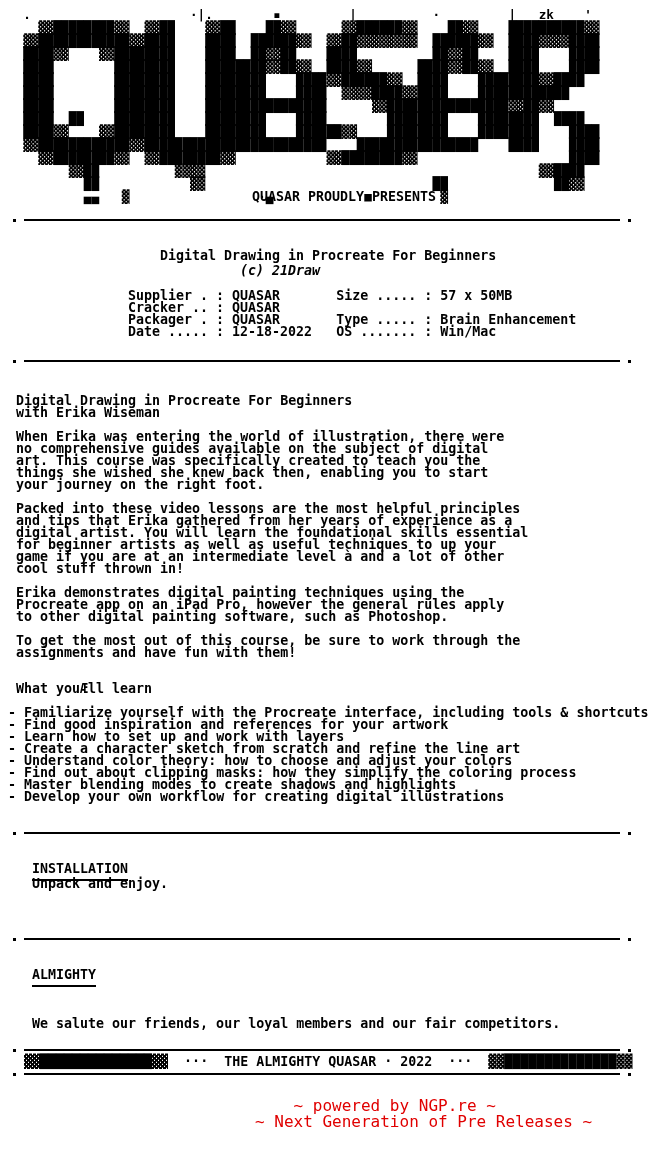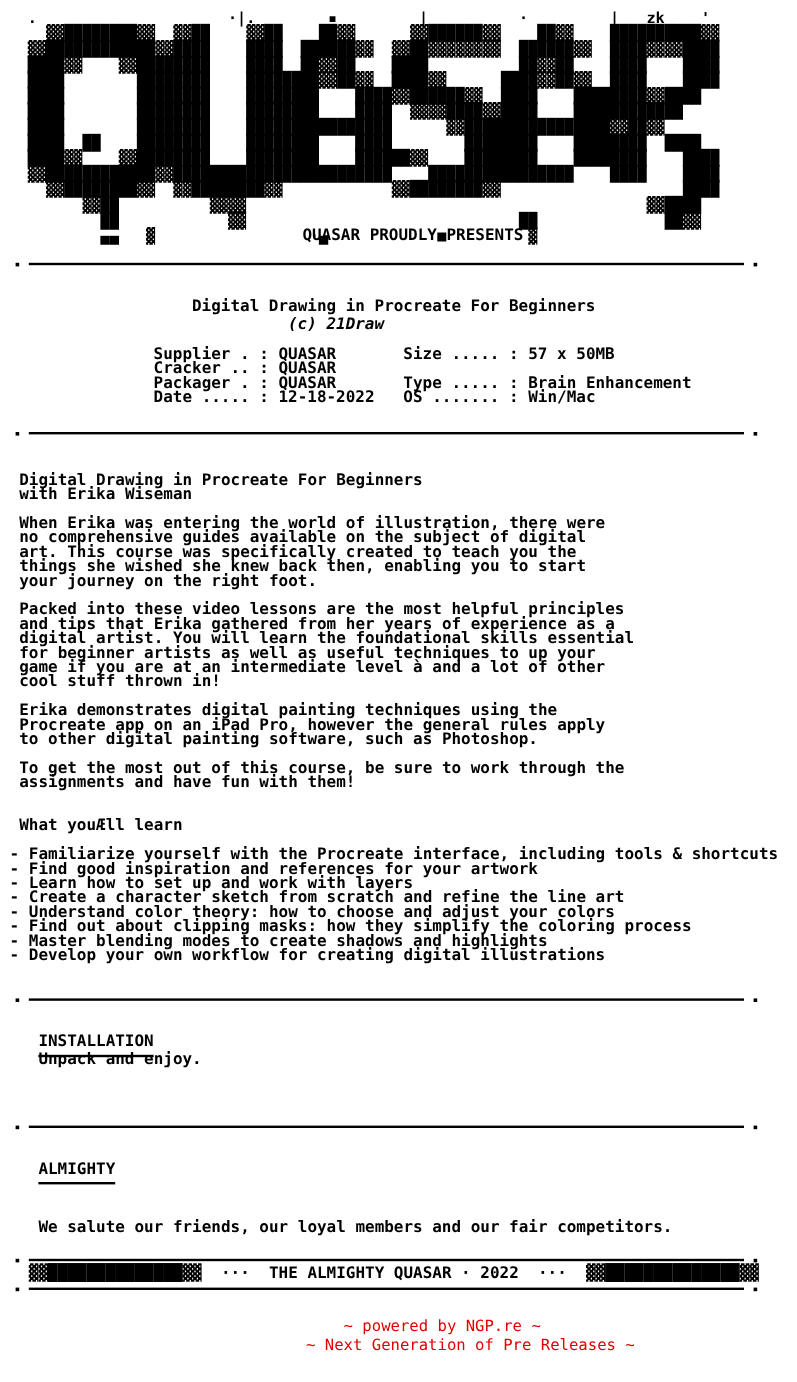--- a/index.html
+++ b/index.html
@@ -44,21 +44,21 @@
     padding-bottom:4px;
   }
   
   #footer-banner{
     line-height:17px;
     font-size:13.3px;
   }
   
   #credits-text{
     font-weight:normal;
-    font-size:13px;
+    font-size:16px;
     line-height:16px;
   }
 </style>
 </head>
 <body>
 
 <div id="screen" style="background: rgb(255, 255, 255);">
 
   <pre id="logo-art" class="abs" style="left:8px;top:8px;">  .                     ·|.        ▪         |          ·         |   zk    '
     ▓▓████████▓▓  ▓▓██    ▓▓██    ██▓▓      ▓▓██████▓▓    ██▓▓    ██████████▓▓

